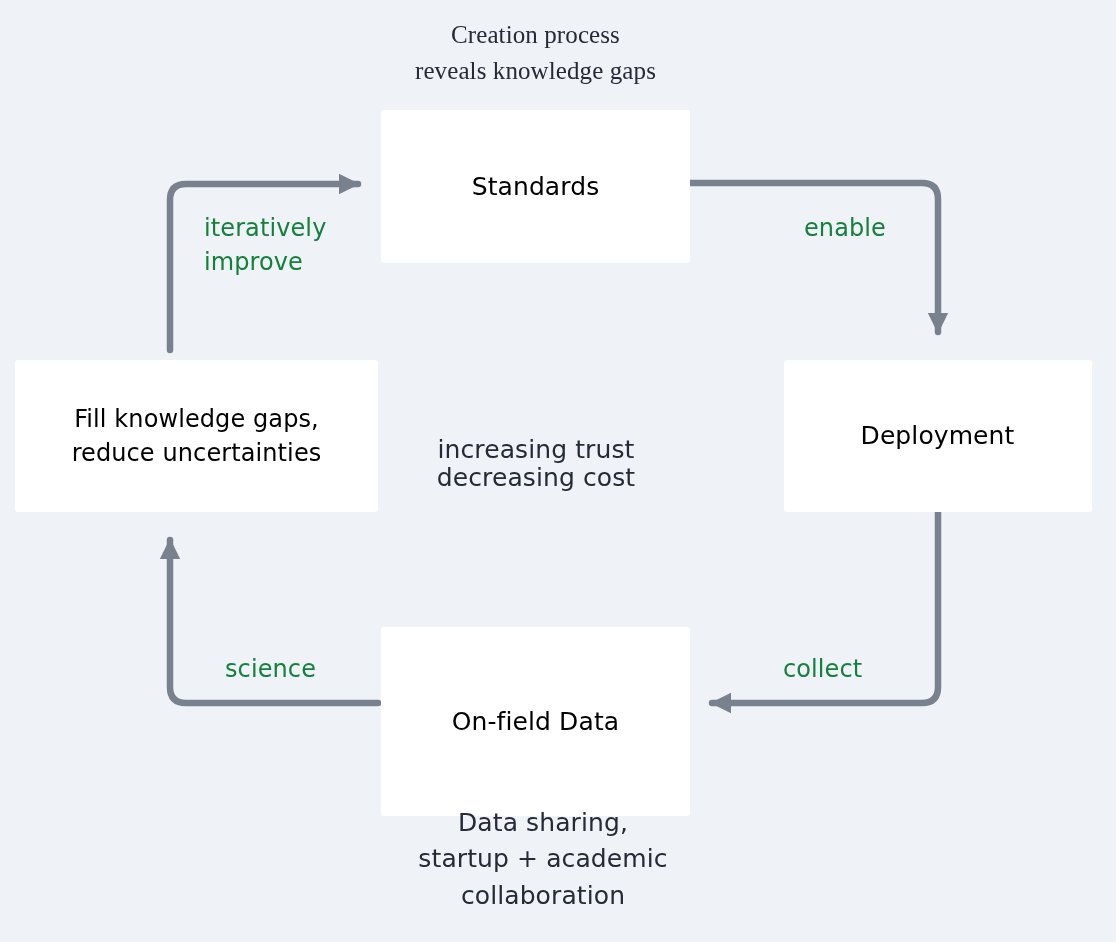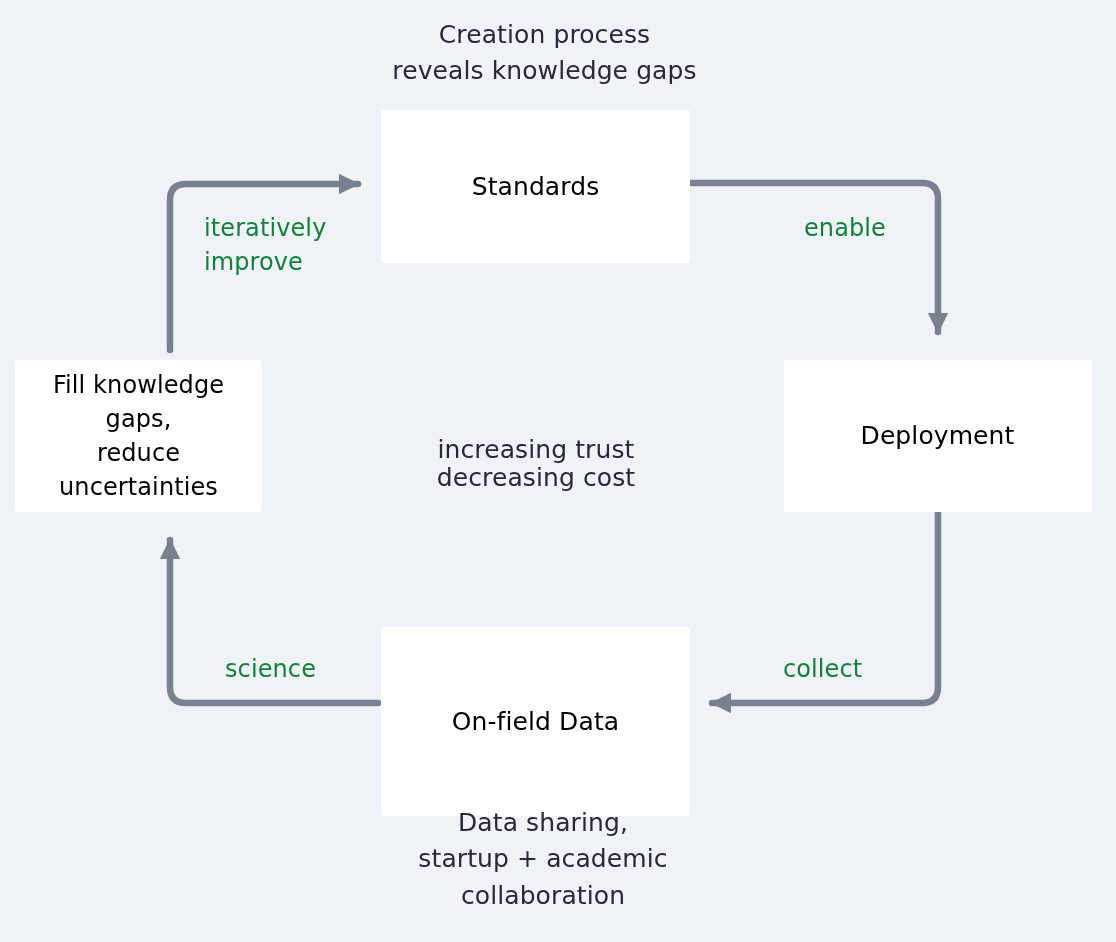--- a/index.html
+++ b/index.html
@@ -60,43 +60,44 @@
     width: 308px; height: 152px; padding-left: 13px;
   }
 
   #node-onfield {
     left: 381px;  top: 627px;
     width: 309px; height: 189px;
   }
 
   #node-fillgaps {
     left: 15px;   top: 360px;
-    width: 247px; height: 152px;
+    width: 363px; height: 152px;
     font-size: 24px;
   }
 
   .node-label { display: block; }
   .node-label .ln { display: block; }
 
   
   .annotation {
     position: absolute;
     z-index: 3;
     color: #242b36;
     text-align: center;
     font-size: 25px;
     line-height: 1.45;
     letter-spacing: 0.1px;
     white-space: nowrap;
   }
   .annotation .ln { display: block; }
 
   #ann-creation {
-    left: 9px; top: 17px; width: 1075px;
-    text-align: center;
+    left: 0px; top: 17px; width: 1075px;
+    text-align: center;
+    font-family: Liberation Serif, serif;
   }
   #ann-creation .inner {
     display: inline-block;
     transform: translateX(-2px);
   }
 
   #ann-bottom {
     left: 0px; top: 805px; width: 1086px;
     text-align: center;
   }

